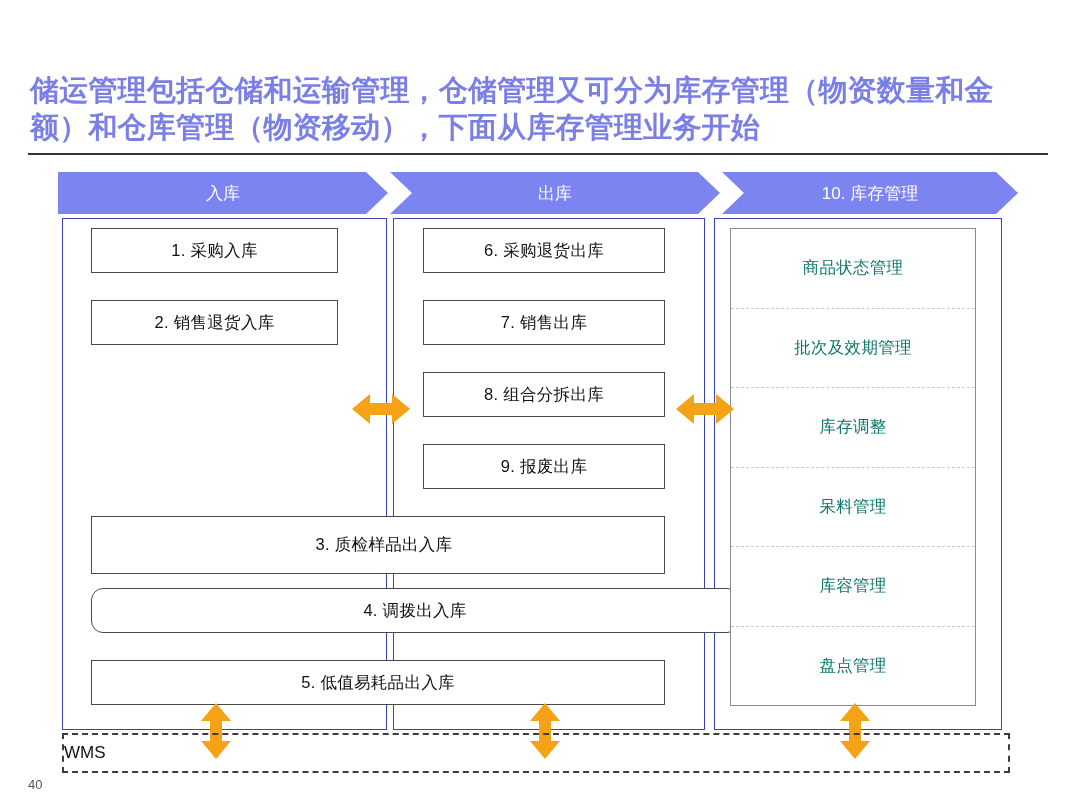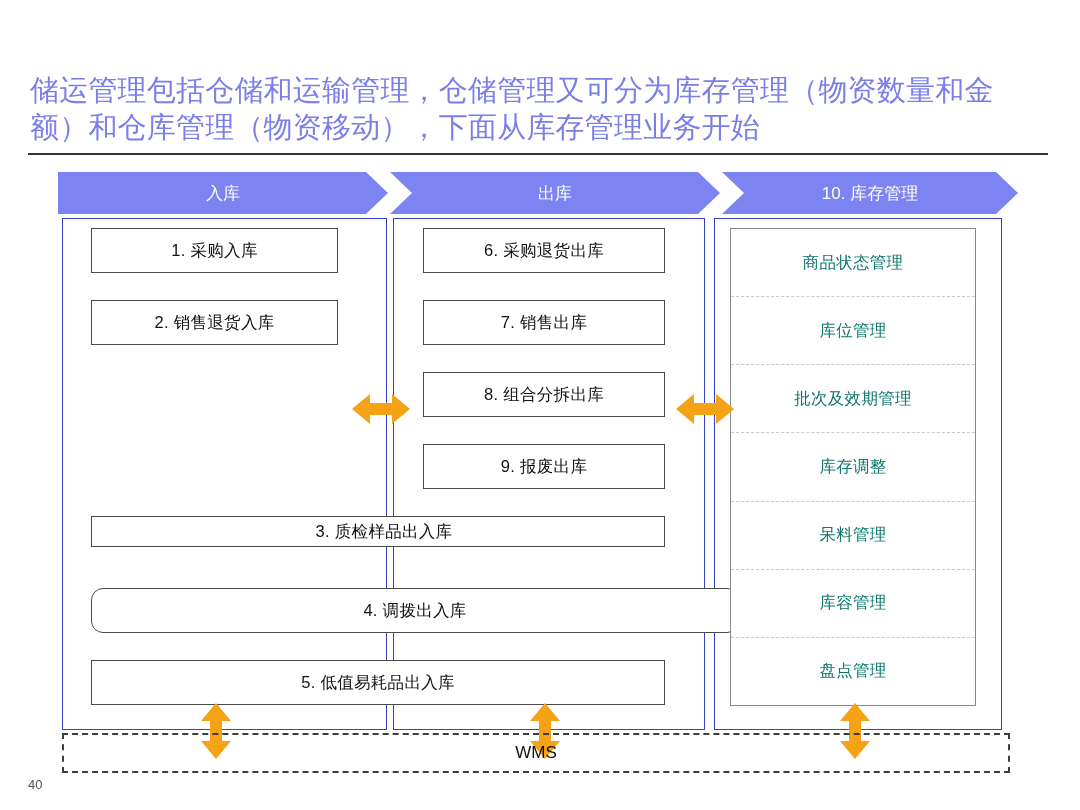--- a/index.html
+++ b/index.html
@@ -15,21 +15,21 @@
     font-family: "Liberation Sans", "DejaVu Sans", sans-serif;
   }
 
   
   #slide-title {
     position: absolute;
     left: 30px;
     top: 72px;
     width: 1005px;
     font-size: 29px;
-    font-weight: normal;
+    font-weight: bold;
     line-height: 1.28;
     letter-spacing: 0.2px;
     color: #7a7fe8;
   }
   #title-rule {
     position: absolute;
     left: 28px;
     top: 153px;
     width: 1020px;
     height: 0;
@@ -93,21 +93,21 @@
   #box-1 { left: 91px;  top: 228px; width: 247px; height: 45px; }
   #box-2 { left: 91px;  top: 300px; width: 247px; height: 45px; }
 
   
   #box-6 { left: 423px; top: 228px; width: 242px; height: 45px; }
   #box-7 { left: 423px; top: 300px; width: 242px; height: 45px; }
   #box-8 { left: 423px; top: 372px; width: 242px; height: 45px; }
   #box-9 { left: 423px; top: 444px; width: 242px; height: 45px; }
 
   
-  #box-3 { left: 91px; top: 516px; width: 574px; height: 31px; padding-left: 12px; }
+  #box-3 { left: 91px; top: 516px; width: 574px; height: 58px; padding-left: 12px; }
   #box-4 { left: 91px; top: 588px; width: 648px; height: 45px; border-radius: 12px; }
   #box-5 { left: 91px; top: 660px; width: 574px; height: 45px; }
 
   
   #inventory-list {
     position: absolute;
     left: 730px;
     top: 228px;
     width: 246px;
     height: 478px;
@@ -156,21 +156,20 @@
   #wms-band {
     position: absolute;
     left: 62px;
     top: 733px;
     width: 948px;
     height: 40px;
     border: 2.4px dashed #3d3d3d;
     box-sizing: border-box;
     display: flex;
     align-items: center;
-    justify-content: center;
     font-size: 17px;
     color: #111111;
     background: transparent;
   }
 
   
   #page-number {
     position: absolute;
     left: 28px;
     top: 777px;
@@ -205,21 +204,20 @@
 <div class="pbox" id="box-7">7. 销售出库</div>
 <div class="pbox" id="box-8">8. 组合分拆出库</div>
 <div class="pbox" id="box-9">9. 报废出库</div>
 
 <div class="pbox" id="box-3">3. 质检样品出入库</div>
 <div class="pbox" id="box-4">4. 调拨出入库</div>
 <div class="pbox" id="box-5">5. 低值易耗品出入库</div>
 
 <div id="inventory-list">
   <div class="inv-item">商品状态管理</div>
-  <div class="inv-item">库位管理</div>
   <div class="inv-item">批次及效期管理</div>
   <div class="inv-item">库存调整</div>
   <div class="inv-item">呆料管理</div>
   <div class="inv-item">库容管理</div>
   <div class="inv-item">盘点管理</div>
 </div>
 
 <div class="arrow-h" id="arrow-h-1"></div>
 <div class="arrow-h" id="arrow-h-2"></div>
 <div class="arrow-v" id="arrow-v-1"></div>

